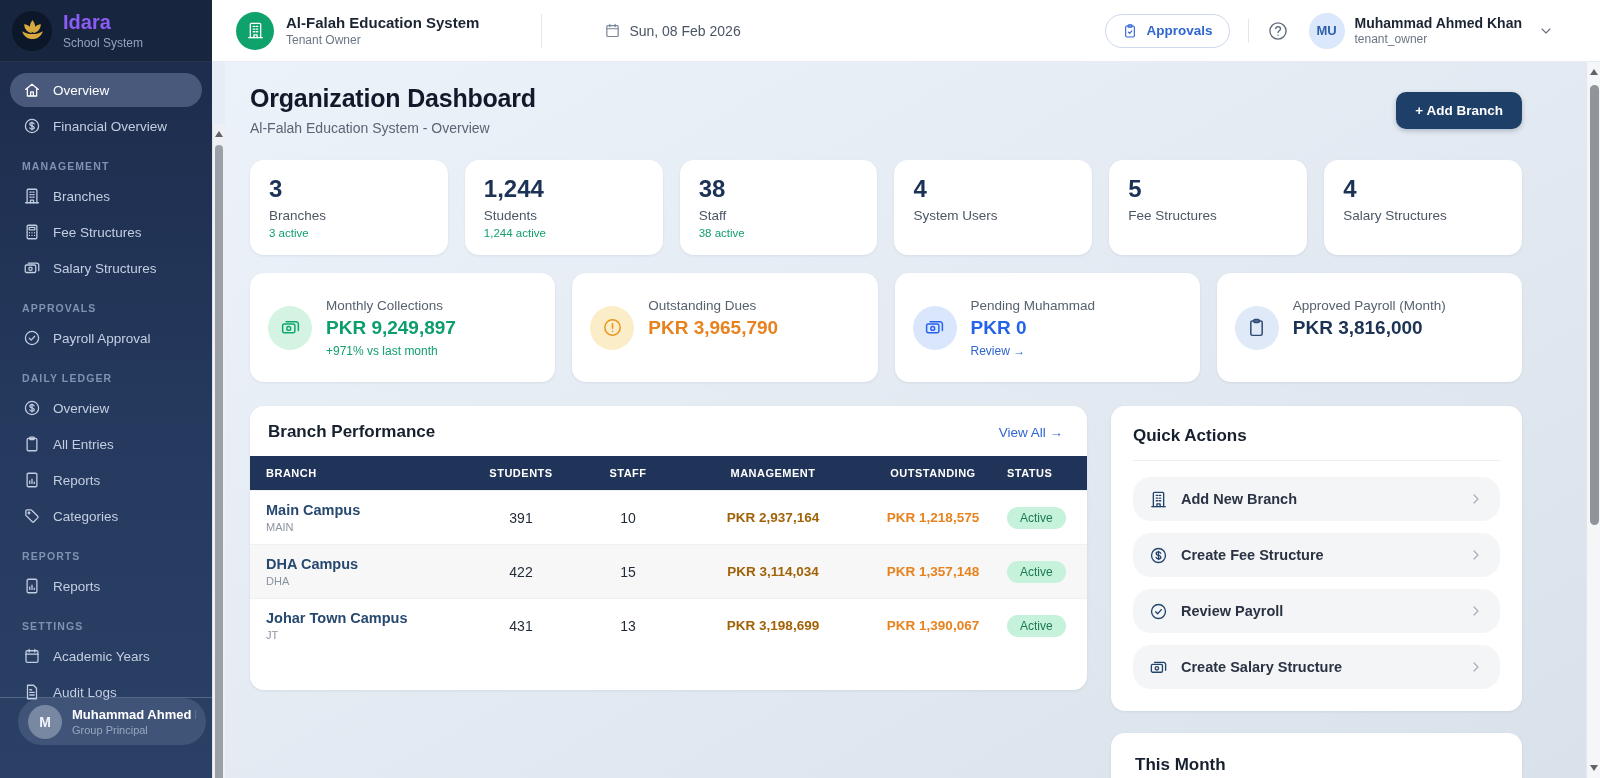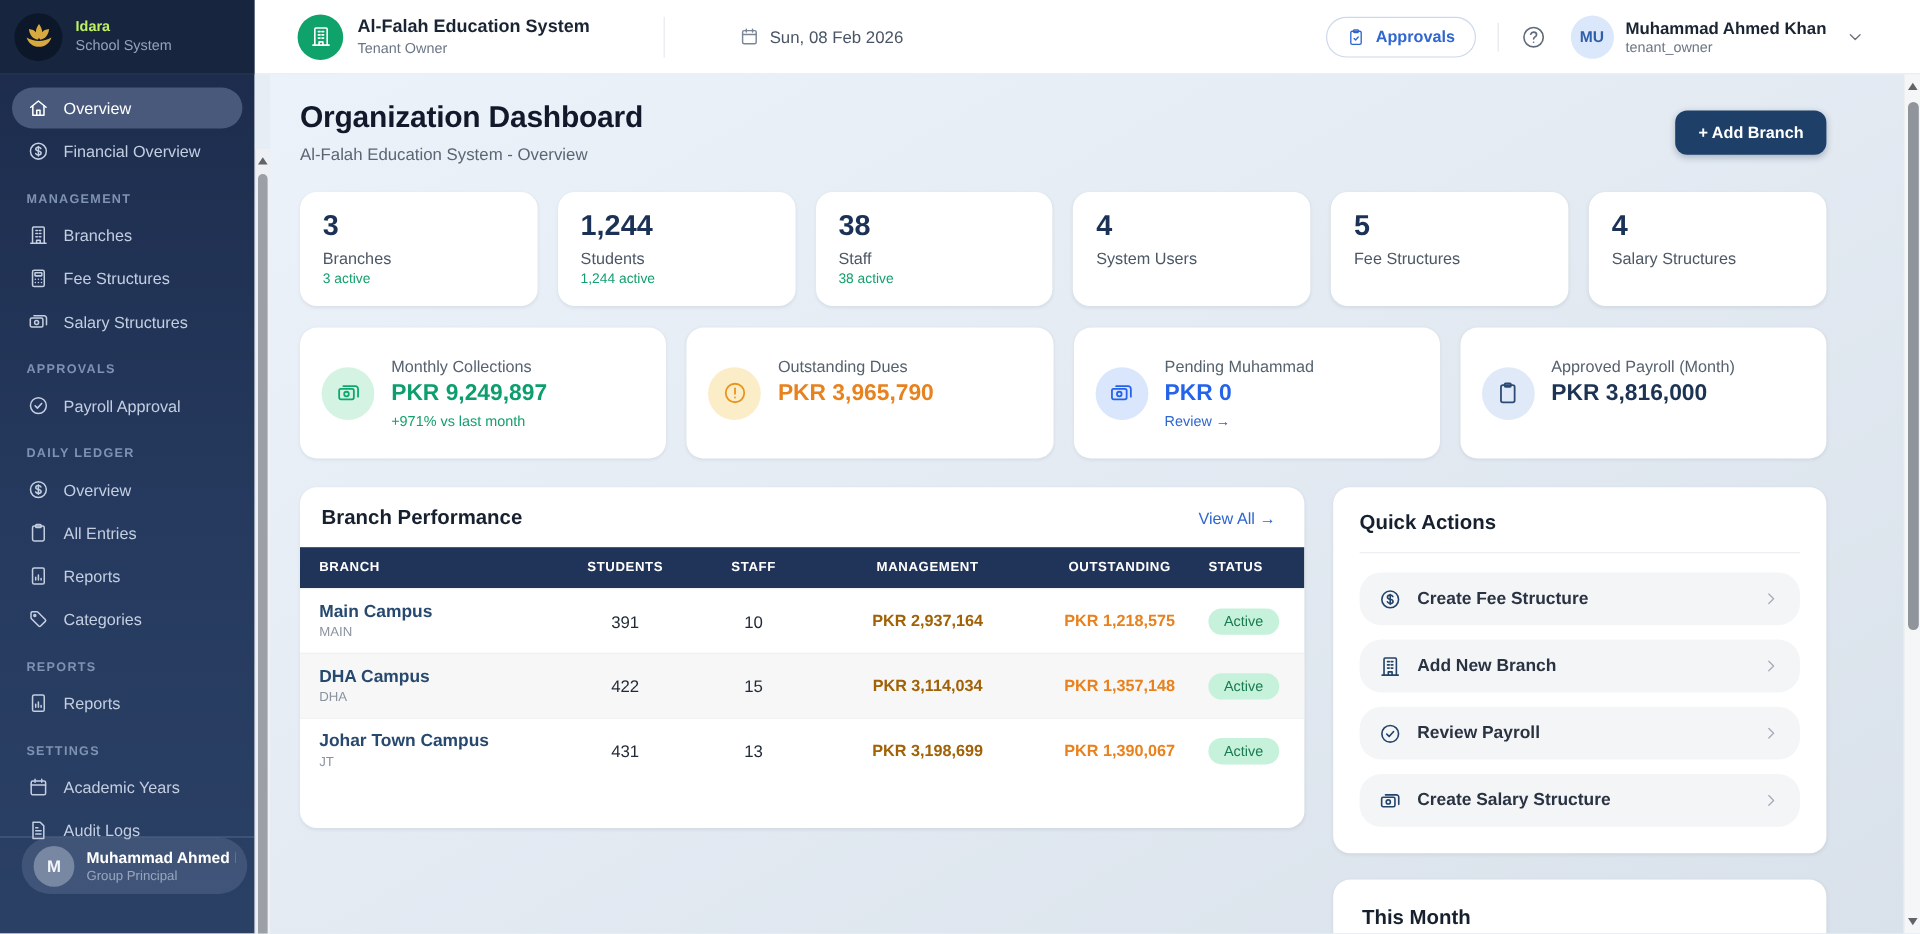--- a/index.html
+++ b/index.html
@@ -6,21 +6,21 @@
   html,body { width:1600px; height:778px; overflow:hidden; }
   body { font-family:"Liberation Sans", sans-serif; background:#e6edf4; }
 
   .app { display:flex; width:1600px; height:778px; }
 
   
   .sidebar { width:212px; flex-shrink:0; background:linear-gradient(180deg,#1c2a4a 0%,#253a5e 55%,#2b4065 100%); display:flex; flex-direction:column; position:relative; z-index:3; }
   .brand { height:62px; display:flex; align-items:center; gap:11px; padding:0 12px; background:#18253f; border-bottom:1px solid rgba(255,255,255,.08); flex-shrink:0; }
   .logo-circle { width:40px; height:40px; border-radius:50%; background:#0c1729; display:flex; align-items:center; justify-content:center; flex-shrink:0; }
   .logo-circle svg { width:27px; height:27px; }
-  .brand-title { color:#bef264; font-size:12px; font-weight:bold; line-height:1.15; }
+  .brand-title { color:#8b5cf6; font-size:20px; font-weight:bold; line-height:1.15; }
   .brand-sub { color:#93a3bd; font-size:12px; margin-top:2px; }
 
   .nav { flex:1; padding:11px 10px 0; overflow:hidden; }
   .nav-section-label { font-size:10.5px; font-weight:bold; letter-spacing:1.1px; color:#7e92b3; margin:17px 12px 7px; }
   .nav-item { display:flex; align-items:center; gap:12px; height:34px; padding:0 13px; border-radius:999px; color:#c3cee1; font-size:13.5px; margin-bottom:2px; cursor:pointer; }
   .nav-item.active { background:#49597c; color:#ffffff; }
   .nic { width:18px; height:18px; display:inline-flex; flex-shrink:0; }
   .nic svg { width:18px; height:18px; }
 
   .sidebar-divider { position:absolute; left:0; right:0; bottom:80px; border-top:1px solid rgba(160,178,205,.35); }
@@ -33,21 +33,21 @@
   .side-scroll { width:13px; flex-shrink:0; margin-top:62px; height:716px; background:#eef0f3; border-left:1px solid #dfe2e6; position:relative; z-index:2; }
   .side-scroll .thumb { position:absolute; left:2px; width:8px; top:21px; bottom:27px; background:#9aa0a6; border-radius:5px; }
   .main-scroll { width:14px; flex-shrink:0; background:#f5f6f7; border-left:1px solid #e4e6e9; position:relative; }
   .main-scroll .thumb { position:absolute; left:2.5px; width:9px; top:23px; height:440px; background:#8f959b; border-radius:5px; }
   .arr { position:absolute; left:0; right:0; margin:auto; width:0; height:0; border-left:4.5px solid transparent; border-right:4.5px solid transparent; }
   .arr.up { top:7px; border-bottom:6px solid #606469; }
   .arr.down { bottom:7px; border-top:6px solid #606469; }
 
   
   .main-wrap { flex:1; display:flex; flex-direction:column; min-width:0; }
-  .topbar { height:62px; background:#ffffff; border-bottom:1px solid #e7ebf1; display:flex; align-items:center; padding:0 46px 0 36px; flex-shrink:0;gap:40px; }
+  .topbar { height:62px; background:#ffffff; border-bottom:1px solid #e7ebf1; display:flex; align-items:center; padding:0 46px 0 24px; flex-shrink:0;gap:40px; }
   .tenant { display:flex; align-items:center; gap:12px; }
   .tenant-circle { width:38px; height:38px; border-radius:50%; background:#0fa36b; color:#fff; display:flex; align-items:center; justify-content:center; }
   .tenant-circle svg { width:19px; height:19px; }
   .tenant-name { font-size:15px; font-weight:bold; color:#1a2433; }
   .tenant-role { font-size:12px; color:#6b7685; margin-top:2px; }
   .vdiv { width:1px; height:34px; background:#e5e9f0; margin:0 22px; }
   .date-wrap { display:flex; align-items:center; gap:8px; color:#4a5565; font-size:14px; }
   .date-wrap svg { width:17px; height:17px; color:#7a8596; }
   .topbar-right { margin-left:auto; display:flex; align-items:center; }
   .approvals-btn { display:flex; align-items:center; gap:8px; height:34px; padding:0 16px; border:1px solid #ccd8ec; border-radius:999px; background:#fff; color:#2f66d0; font-size:13.5px; font-weight:bold; cursor:pointer; }
@@ -515,40 +515,40 @@
             </div>
           </section>
 
           <div class="right-col">
             <section class="qa-card">
               <h2 class="qa-title">Quick Actions</h2>
 
               <div class="qa-item">
                 <span class="qic">
                     <svg class="sic" viewBox="0 0 24 24">
-                      <circle cx="12" cy="12" r="8.8"></circle>
-                      <path d="M12 6.8v10.4"></path>
-                      <path d="M14.8 9.1c-.5-1-1.6-1.6-2.8-1.6-1.6 0-2.9.9-2.9 2.15 0 1.3 1.2 1.8 2.9 2.15 1.9.4 3 1 3 2.3 0 1.25-1.4 2.1-3 2.1-1.4 0-2.6-.7-3-1.7"></path>
-                    </svg>
-                  </span>
-                <span class="qa-label">Create Fee Structure</span>
-                <span class="qa-chev"><svg class="sic" viewBox="0 0 24 24">
-                      <path d="m9 6 6 6-6 6"></path>
-                    </svg></span>
-              </div>
-              <div class="qa-item">
-                <span class="qic">
-                    <svg class="sic" viewBox="0 0 24 24">
                       <path d="M5.5 21V4.2A1.2 1.2 0 0 1 6.7 3h10.6a1.2 1.2 0 0 1 1.2 1.2V21"></path>
                       <path d="M3.5 21h17"></path>
                       <path d="M9.2 6.8h1.8M13 6.8h1.8M9.2 10.2h1.8M13 10.2h1.8M9.2 13.6h1.8M13 13.6h1.8"></path>
                       <path d="M10 21v-3.4h4V21"></path>
                     </svg>
                   </span>
                 <span class="qa-label">Add New Branch</span>
+                <span class="qa-chev"><svg class="sic" viewBox="0 0 24 24">
+                      <path d="m9 6 6 6-6 6"></path>
+                    </svg></span>
+              </div>
+              <div class="qa-item">
+                <span class="qic">
+                    <svg class="sic" viewBox="0 0 24 24">
+                      <circle cx="12" cy="12" r="8.8"></circle>
+                      <path d="M12 6.8v10.4"></path>
+                      <path d="M14.8 9.1c-.5-1-1.6-1.6-2.8-1.6-1.6 0-2.9.9-2.9 2.15 0 1.3 1.2 1.8 2.9 2.15 1.9.4 3 1 3 2.3 0 1.25-1.4 2.1-3 2.1-1.4 0-2.6-.7-3-1.7"></path>
+                    </svg>
+                  </span>
+                <span class="qa-label">Create Fee Structure</span>
                 <span class="qa-chev"><svg class="sic" viewBox="0 0 24 24">
                       <path d="m9 6 6 6-6 6"></path>
                     </svg></span>
               </div>
               <div class="qa-item">
                 <span class="qic">
                     <svg class="sic" viewBox="0 0 24 24">
                       <circle cx="12" cy="12" r="8.8"></circle>
                       <path d="m8.4 12.3 2.5 2.5 4.7-5.2"></path>
                     </svg>

